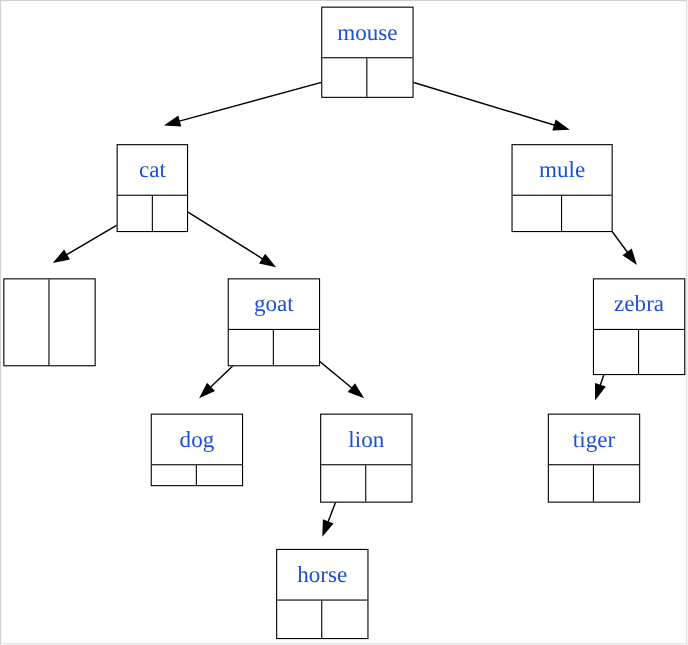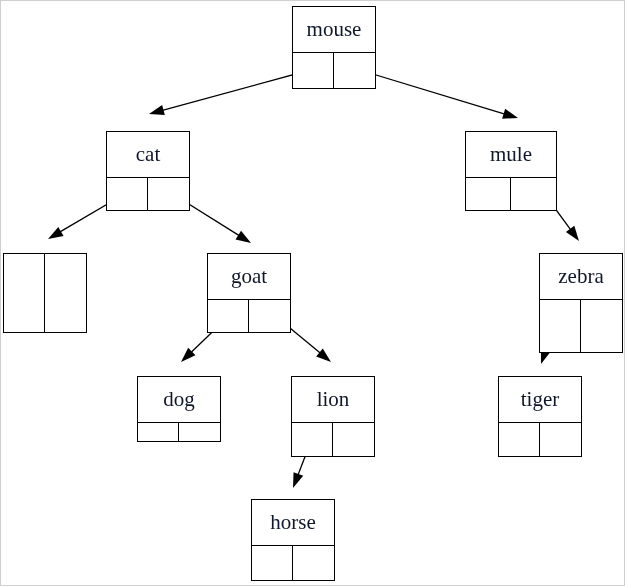--- a/index.html
+++ b/index.html
@@ -34,21 +34,21 @@
     flex-direction: column;
     z-index: 2;
   }
   .node-label {
     flex: 0 0 auto;
     height: 46px;
     display: flex;
     align-items: center;
     justify-content: center;
     font-size: 21px;
-    color: #0f172a;
+    color: #1d4ed8;
     line-height: 1;
     border-bottom: 1.6px solid #000000;
     box-sizing: border-box;
     user-select: none;
   }
   .node-ptrs {
     flex: 1 1 auto;
     display: flex;
     box-sizing: border-box;
   }
@@ -103,21 +103,21 @@
       </g>
     </svg>
   <div id="node-layer">
       <div class="node" style="left: 291px; top: 5px; width: 84px; height: 83px;">
         <div class="node-label">mouse</div>
         <div class="node-ptrs">
           <div class="ptr left"></div>
           <div class="ptr right"></div>
         </div>
       </div>
-      <div class="node" style="left: 105px; top: 130px; width: 84px; height: 80px;">
+      <div class="node" style="left: 105px; top: 130px; width: 65px; height: 80px;">
         <div class="node-label">cat</div>
         <div class="node-ptrs">
           <div class="ptr left"></div>
           <div class="ptr right"></div>
         </div>
       </div>
       <div class="node" style="left: 464px; top: 130px; width: 92px; height: 80px;">
         <div class="node-label">mule</div>
         <div class="node-ptrs">
           <div class="ptr left"></div>
@@ -130,21 +130,21 @@
           <div class="ptr right"></div>
         </div>
       </div>
       <div class="node" style="left: 206px; top: 252px; width: 84px; height: 80px; text-align: right;">
         <div class="node-label">goat</div>
         <div class="node-ptrs">
           <div class="ptr left"></div>
           <div class="ptr right"></div>
         </div>
       </div>
-      <div class="node" style="left: 538px; top: 252px; width: 84px; height: 100px;">
+      <div class="node" style="left: 538px; top: 252px; width: 84px; height: 88px;">
         <div class="node-label">zebra</div>
         <div class="node-ptrs">
           <div class="ptr left"></div>
           <div class="ptr right"></div>
         </div>
       </div>
       <div class="node" style="left: 136px; top: 375px; width: 84px; height: 66px;">
         <div class="node-label">dog</div>
         <div class="node-ptrs">
           <div class="ptr left"></div>

